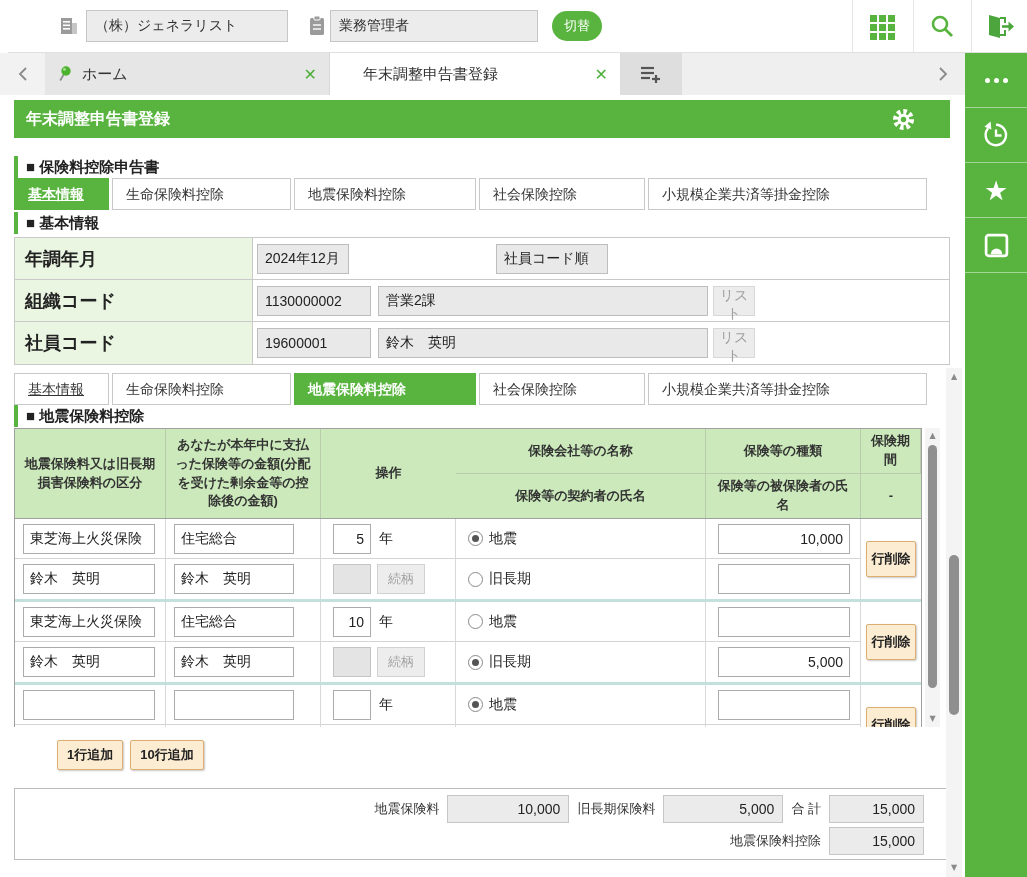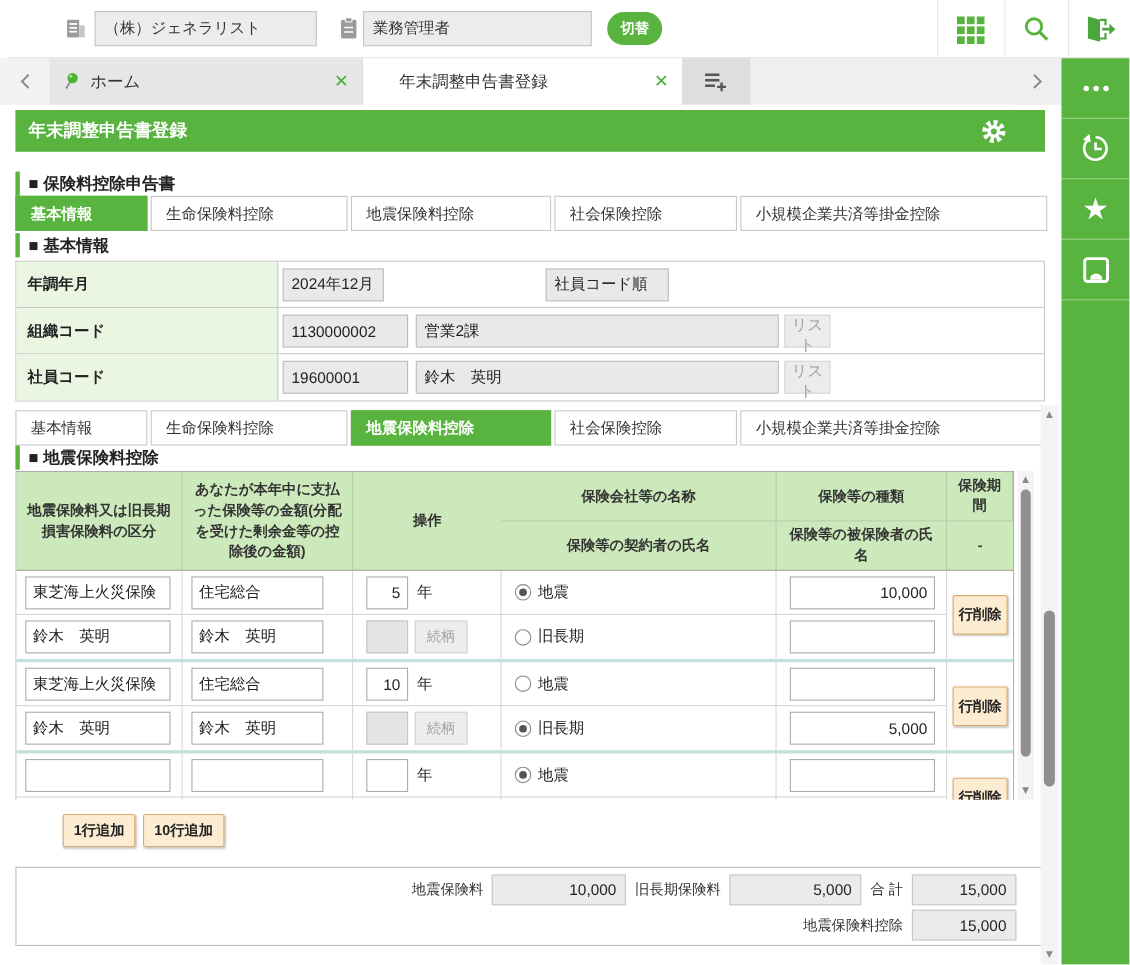--- a/index.html
+++ b/index.html
@@ -4,21 +4,21 @@
 <style>
   * { margin:0; padding:0; box-sizing:border-box; }
   html,body { background:#fff; }
   body { font-family:"Liberation Sans","DejaVu Sans",sans-serif; }
   .root { position:relative; width:1027px; height:877px; background:#fff; overflow:hidden; }
 
   
   .topbar { position:absolute; left:8px; top:0; width:1027px; height:53px; background:#fff; border-bottom:1px solid #e0e0e0; }
   .tb-div { position:absolute; top:0; width:1px; height:52px; background:#e6e6e6; }
   .tb-input { position:absolute; top:10px; height:32px; background:#ececec; border:1px solid #c6c6c6; font:14px "Liberation Sans",sans-serif; color:#333; padding:0 8px; }
-  .btn-switch { position:absolute; left:544px; top:11px; width:50px; height:30px; border:none; border-radius:15px; background:#58b43e; color:#fff; font-size:13px; font-weight:bold; cursor:pointer; }
+  .btn-switch { position:absolute; left:544px; top:11px; width:50px; height:30px; border:none; border-radius:15px; background:#58b43e; color:#fff; font-size:13px; font-weight:normal; cursor:pointer; }
   .tb-icon { position:absolute; display:flex; align-items:center; justify-content:center; cursor:pointer; background:none; border:none; }
   .grid-icon { display:grid; grid-template-columns:repeat(3,7px); grid-gap:2px; }
   .grid-icon span { width:7px; height:7px; background:#58b43e; }
 
   
   .tabbar { position:absolute; left:0; top:53px; width:965px; height:42px; background:#efefef; }
   .tb-chev { position:absolute; top:0; width:45px; height:42px; display:flex; align-items:center; justify-content:center; background:#f2f2f2; border:none; cursor:pointer; }
   .tab { position:absolute; top:0; height:42px; display:flex; align-items:center; padding:0 12px; cursor:pointer; }
   .tab-home { left:45px; width:285px; background:#e6e6e6; border-right:1px solid #d8d8d8; }
   .tab-active { left:330px; width:290px; background:#fff; }
@@ -31,30 +31,30 @@
   .pghead { position:absolute; left:14px; top:100px; width:936px; height:38px; background:#58b43e; display:flex; align-items:center; padding:0 12px; }
   .pghead .t { font-size:16px; font-weight:bold; color:#fff; }
   .gear { margin-left:auto; margin-right:22px; cursor:pointer; display:flex; }
 
   
   .shead { position:absolute; left:14px; height:22px; display:flex; align-items:center; border-left:4px solid #58b43e; padding-left:8px; font-size:15px; font-weight:bold; color:#222; white-space:nowrap; }
 
   
   .ntabs { position:absolute; left:14px; display:flex; gap:3px; }
   .ntab { height:32px; line-height:30px; padding:0 13px; border:1px solid #c9c9c9; background:#fff; font-size:14px; color:#333; white-space:nowrap; cursor:pointer; }
-  .ntab:nth-child(1){ width:120px; } .ntab:nth-child(2){ width:179px; }
+  .ntab:nth-child(1){ width:95px;text-decoration:underline; } .ntab:nth-child(2){ width:179px; }
   .ntab:nth-child(3){ width:182px; } .ntab:nth-child(4){ width:166px; }
   .ntab:nth-child(5){ width:279px; }
   .ntab.active { background:#58b43e; border-color:#58b43e; color:#fff; font-weight:bold; }
 
   
   .bpanel { position:absolute; left:14px; top:237px; width:936px; border:1px solid #c9c9c9; background:#fff; }
   .brow { display:flex; height:42px; border-bottom:1px solid #c9c9c9; }
   .brow:last-child { border-bottom:none; }
-  .blabel { width:238px; background:#eaf6e2; border-right:1px solid #c9c9c9; font-size:14px; font-weight:bold; color:#222; display:flex; align-items:center; padding-left:10px; }
+  .blabel { width:238px; background:#eaf6e2; border-right:1px solid #c9c9c9; font-size:18px; font-weight:bold; color:#222; display:flex; align-items:center; padding-left:10px; }
   .bval { position:relative; flex:1; }
   .bi { position:absolute; top:6px; height:30px; background:#e9e9e9; border:1px solid #bdbdbd; font:14px "Liberation Sans",sans-serif; color:#222; padding:0 7px; }
   .btn-list { position:absolute; top:6px; left:460px; width:42px; height:30px; background:#ececec; border:1px solid #d7d7d7; color:#9f9f9f; font-size:14px; cursor:default; }
 
   
   .itable-clip { position:absolute; left:14px; top:428px; width:908px; height:299px; overflow:hidden; }
   .itable { width:908px; border:1px solid #a0a0a0; background:#fff; }
   .ihead { display:grid; grid-template-columns:151px 155px 135px 250px 155px 60px; grid-template-rows:45px 44px; background:#cbe9ba; border-bottom:1px solid #a0a0a0; }
   .hc { border-right:1px solid #b9ccae; display:flex; align-items:center; justify-content:center; text-align:center; font-size:13px; font-weight:bold; color:#333; line-height:1.45; padding:2px 7px; }
   .hc.r1 { border-bottom:1px solid #b9ccae; }

